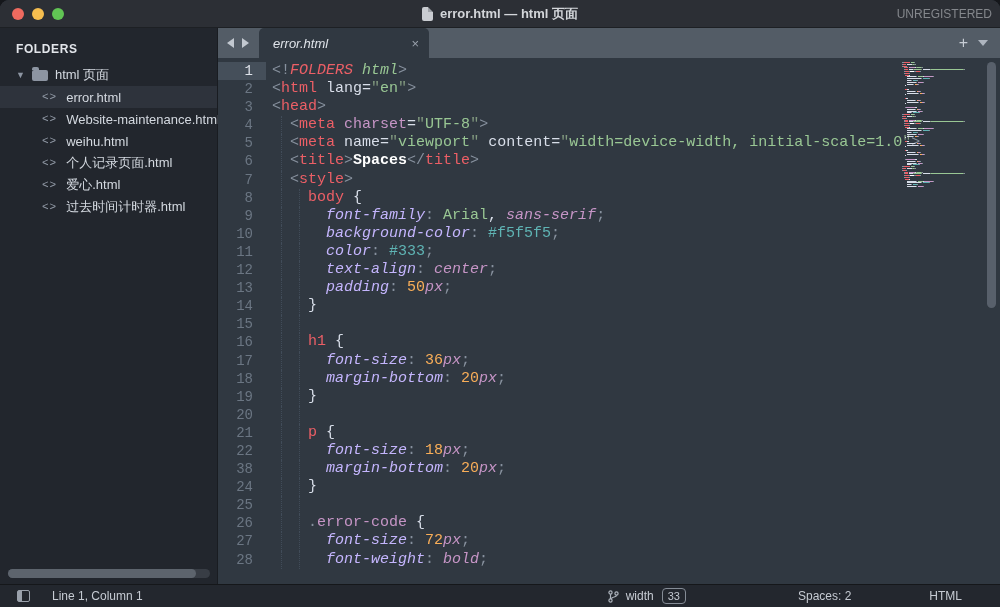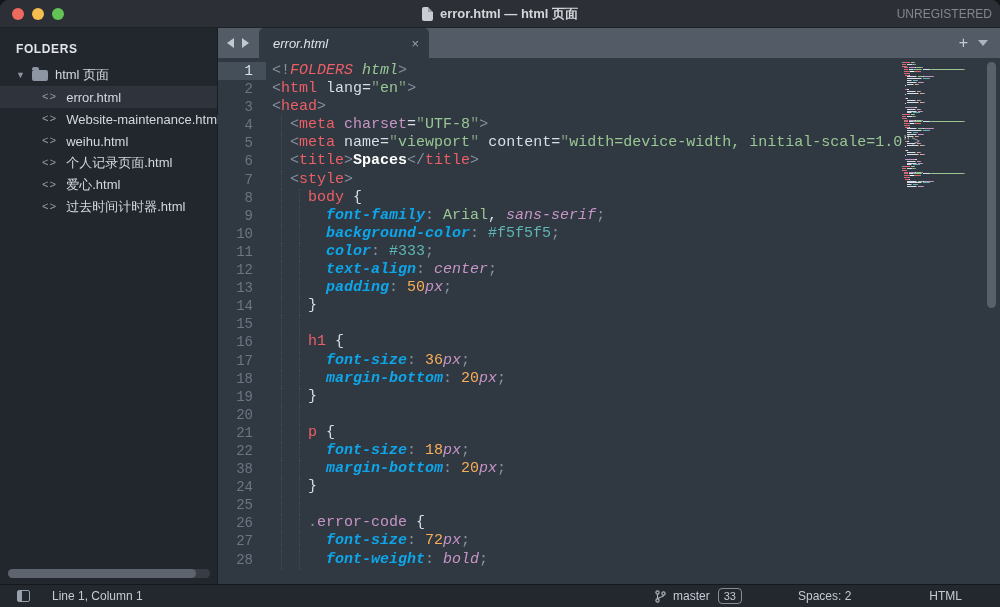--- a/index.html
+++ b/index.html
@@ -66,39 +66,39 @@
   .tok-dtv  { color:#99c794; font-style:italic; }
   .tok-fg   { color:#d8dee9; }
   .tok-attr { color:#d8dee9; }
   .tok-attrp{ color:#c695c6; }
   .tok-q    { color:#81997f; }
   .tok-str  { color:#99c794; }
   .tok-kw   { color:#c695c6; font-style:italic; }
   .tok-num  { color:#f9ae58; }
   .tok-unit { color:#c695c6; font-style:italic; }
   .tok-hex  { color:#5fb4b4; }
-  .tok-prop { color:#0ea5e9; font-style:italic; font-weight:bold; }
+  .tok-prop { color:#c4b5fd; font-style:italic; font-weight:normal; }
   .tok-b    { color:#ffffff; font-weight:bold; }
   .tok-sel  { color:#c695c6; }
 
   
   .minimap { position:absolute; top:4px; right:26px; width:72px; }
   .mm-row { height:1px; margin-bottom:0.8px; display:flex; }
   .mm-seg { height:1px; }
   .vscroll { position:absolute; top:4px; right:4px; width:9px; height:246px; border-radius:5px; background:#58606b; }
 
   
   .statusbar { height:23px; flex:0 0 23px; background:#23272e; border-top:1px solid #15171a; display:flex; align-items:center; color:#c6cbd3; font-size:12px; }
   .panel-icon { width:13px; height:12px; border:1px solid #9aa1ab; border-radius:2px; margin:0 0 0 17px; position:relative; }
   .panel-icon::before { content:""; position:absolute; left:0; top:0; bottom:0; width:4px; background:#9aa1ab; }
   .pos { margin-left:22px; }
   .sb-right { margin-left:auto; display:flex; align-items:center; }
   .branch-icon { margin-right:7px; }
   .badge { border:1px solid #858c96; border-radius:4px; font-size:11px; padding:0 5px; margin-left:8px; color:#c3c8d0; line-height:14px; }
-  .spaces { margin-left:56px; }
+  .spaces { margin-left:112px; }
   .syntax { margin-left:78px; margin-right:38px; }
 </style>
 </head>
 <body>
 
 <div class="window">
 
   <div class="titlebar">
     <div class="traffic">
       <span class="light red"></span>
@@ -756,19 +756,19 @@
   <div class="statusbar">
     <span class="panel-icon"></span>
     <span class="pos">Line 1, Column 1</span>
     <div class="sb-right">
       <svg class="branch-icon" width="11" height="13" viewBox="0 0 11 13">
         <circle cx="2.5" cy="2.5" r="1.6" fill="none" stroke="#aeb4bd" stroke-width="1.2"></circle>
         <circle cx="8.5" cy="3.5" r="1.6" fill="none" stroke="#aeb4bd" stroke-width="1.2"></circle>
         <circle cx="2.5" cy="10.5" r="1.6" fill="none" stroke="#aeb4bd" stroke-width="1.2"></circle>
         <path d="M2.5 4.2 V8.9 M8.5 5.2 C8.5 7.5 4.5 6.5 3.4 8.6" fill="none" stroke="#aeb4bd" stroke-width="1.2"></path>
       </svg>
-      <span>master</span>
+      <span>width</span>
       <span class="badge">33</span>
       <span class="spaces">Spaces: 2</span>
       <span class="syntax">HTML</span>
     </div>
   </div>
 </div>
 
 </body></html>

